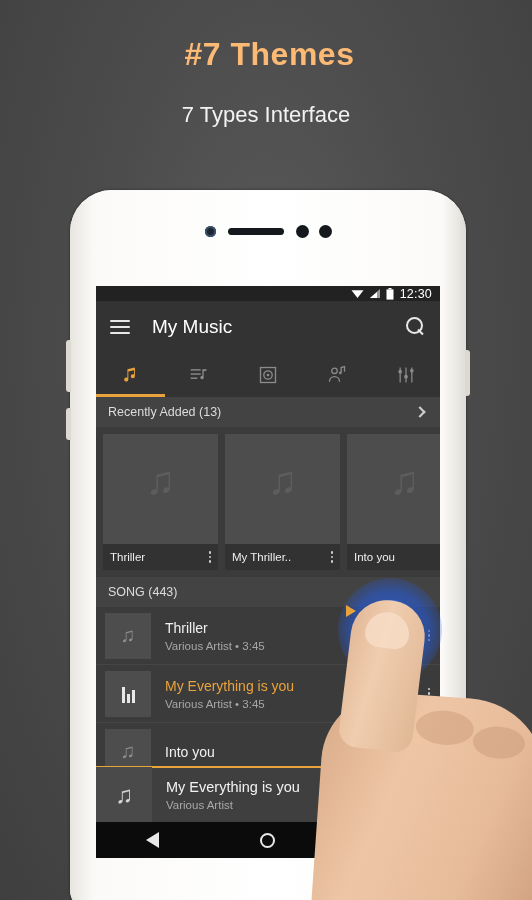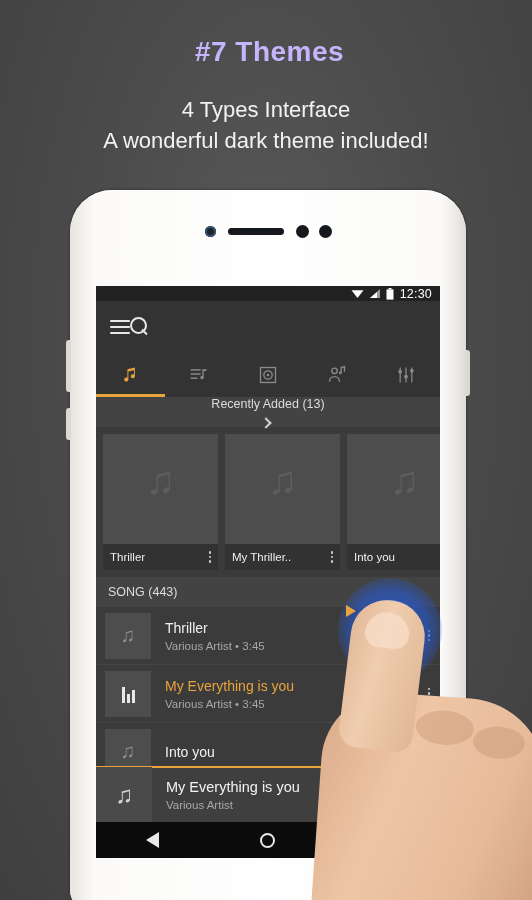--- a/index.html
+++ b/index.html
@@ -14,24 +14,24 @@
     position: relative;
   }
 
   
   .promo {
     text-align: center;
     padding-top: 36px;
     color: #ffffff;
   }
   .promo-title {
-    font-size: 28px;
+    font-size: 32px;
     font-weight: bold;
     letter-spacing: 0.5px;
-    color: #c4b5fd;
+    color: #fdba74;
     padding-left: 7px;
   }
   .promo-sub {
     margin-top: 26px;
     font-size: 22px;
     line-height: 31px;
     color: #f2f2f2;
     font-weight: normal;
   }
 
@@ -154,21 +154,20 @@
   
   .section-head {
     height: 30px;
     background: #434343;
     display: flex;
     align-items: center;
     padding: 0 12px;
     color: #dcdcdc;
     font-size: 12.5px;
     justify-content: space-between;
-    flex-direction: column;
   }
   .chev-right {
     width: 8px; height: 8px;
     border-right: 2px solid #cfcfcf;
     border-top: 2px solid #cfcfcf;
     transform: rotate(45deg);
     margin-right: 4px;
   }
 
   
@@ -344,22 +343,21 @@
     color: #e8a33d;
     font-size: 14px;
   }
 </style>
 </head>
 <body>
 
 <div class="promo">
   <div class="promo-title">#7 Themes</div>
   <div class="promo-sub">
-    <div>4 Types Interface</div>
-    <div>A wonderful dark theme included!</div>
+    <div>7 Types Interface</div>
   </div>
 </div>
 
 <div class="phone">
   <div class="phone-inner-bezel"></div>
   <div class="side-btn b1"></div>
   <div class="side-btn b2"></div>
   <div class="side-btn b3"></div>
 
   <div class="speaker-row">
@@ -387,20 +385,21 @@
       </div>
       <div class="clock">12:30</div>
     </div>
 
     <div class="actionbar">
       <div class="hamburger">
         <span></span>
           <span></span>
           <span></span>
       </div>
+      <div class="app-title">My Music</div>
       <div class="search-ic"></div>
     </div>
 
     <div class="tabs">
       <div class="tab active">
         <svg width="20" height="20" viewBox="0 0 24 24">
           <path d="M10 17.5a2.5 2.5 0 11-2.5-2.5c.5 0 1 .1 1.4.4V5l9-2v10.5a2.5 2.5 0 11-2.5-2.5c.5 0 1 .1 1.4.4V6.2l-6.8 1.5v9.8z" fill="#e8a33d"></path>
         </svg>
       </div>
       <div class="tab">

